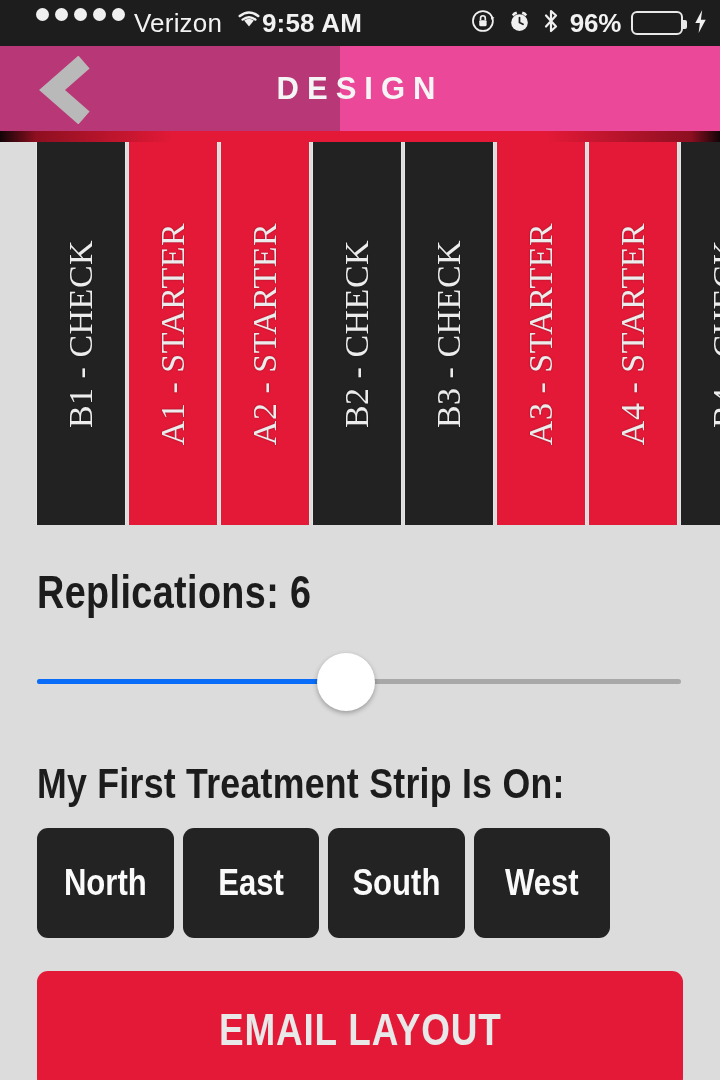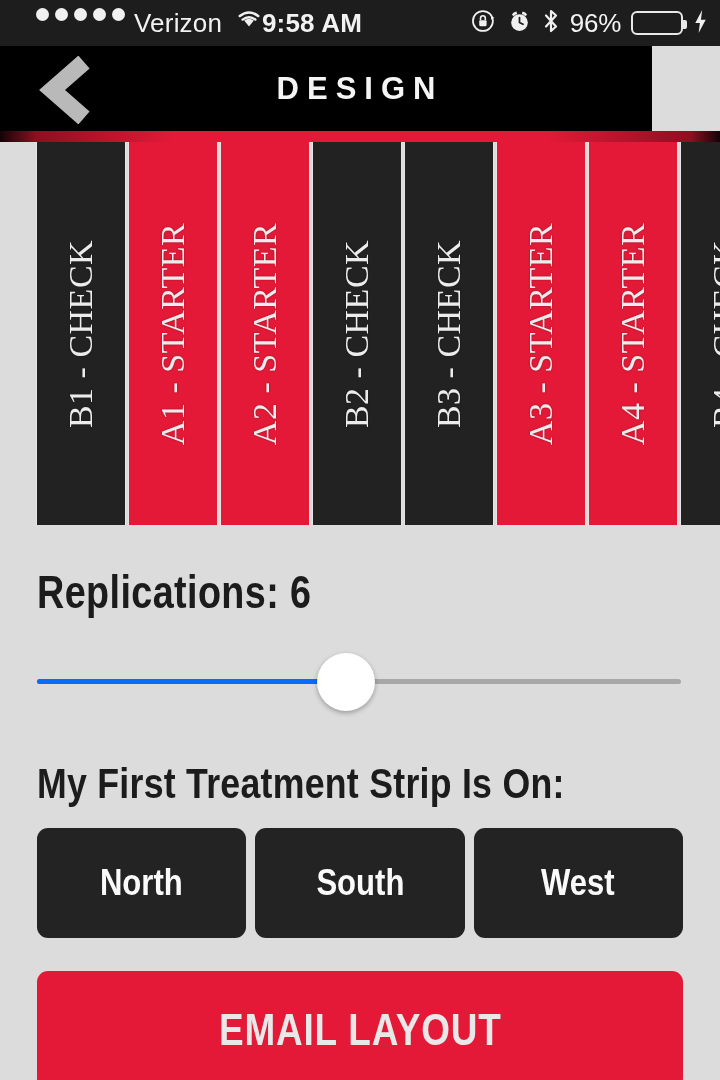--- a/index.html
+++ b/index.html
@@ -20,35 +20,35 @@
   .sb-left{ position:absolute; left:36px; display:flex; align-items:flex-start; gap:9px; }
   .dots{ display:flex; gap:6px; align-items:center; }
   .dots i{ width:13px; height:13px; border-radius:50%; background:#f0f0f0; display:block; }
   .carrier{ font-size:26px; letter-spacing:0.2px; color:#f2f2f2; }
   .wifi{ width:28px; height:21px; position:relative; margin-left:4px; }
   .sb-center{
     position:absolute; left:0; width:624px; text-align:center;
     font-size:26px; font-weight:bold; letter-spacing:0.2px;
   }
   .sb-right{ position:absolute; right:12px; display:flex; align-items:center; gap:10px; }
-  .pct{ font-size:26px; font-weight:normal; letter-spacing:-0.3px; }
+  .pct{ font-size:26px; font-weight:bold; letter-spacing:-0.3px; }
   .batt{
     width:52px; height:24px; border:2.5px solid #e8e8e8; border-radius:6px;
     position:relative; padding:2px;
   }
   .batt:after{
     content:""; position:absolute; right:-6px; top:7px; width:4px; height:9px;
     background:#e8e8e8; border-radius:0 2px 2px 0;
   }
   .batt .fill{ height:100%; width:96%; background:#4cd964; border-radius:2px; }
 
   
   .navbar{
-    position:absolute; top:46px; left:0; width:652px; height:85px;
-    background:#000000;
+    position:absolute; top:46px; left:0; width:720px; height:85px;
+    background:#ec4899;
   }
   .navbar .shade{
     position:absolute; top:0; left:0; width:340px; height:100%;
     background:rgba(0,0,0,0.22);
   }
   .back-btn{
     position:absolute; left:22px; top:10px; width:90px; height:68px;
     cursor:pointer;
   }
   .nav-title{
@@ -109,21 +109,21 @@
 
   
   .dir-label{
     position:absolute; top:760px; left:37px;
     font-size:42px; font-weight:bold; color:#1c1c1c;
     font-family:"Liberation Sans Narrow","Liberation Sans", sans-serif;
     transform:scaleX(0.85); transform-origin:left center;
     letter-spacing:0.3px; white-space:nowrap;
   }
   .dir-row{
-    position:absolute; top:828px; left:37px; width:646px; height:110px;
+    position:absolute; top:828px; left:37px; width:573px; height:110px;
     display:flex; gap:9px;
   }
   .dir-btn{
     flex:1; background:#232323; border-radius:11px;
     display:flex; align-items:center; justify-content:center;
     color:#fafafa; font-size:37px; font-weight:bold;
     font-family:"Liberation Sans Narrow","Liberation Sans", sans-serif;
     cursor:pointer; border:none;
     letter-spacing:0px;
   }
@@ -242,20 +242,23 @@
   <div class="thumb" style="left: 280px;"></div>
 </div>
 
 <div class="dir-label">My First Treatment Strip Is On:</div>
 
 <div class="dir-row">
   <button class="dir-btn">
     <span>North</span>
   </button>
   <button class="dir-btn">
+    <span>East</span>
+  </button>
+  <button class="dir-btn">
     <span>South</span>
   </button>
   <button class="dir-btn">
     <span>West</span>
   </button>
 </div>
 
 <button class="email-btn" style="background: rgb(227, 25, 55);">
   <span>EMAIL LAYOUT</span>
 </button>

